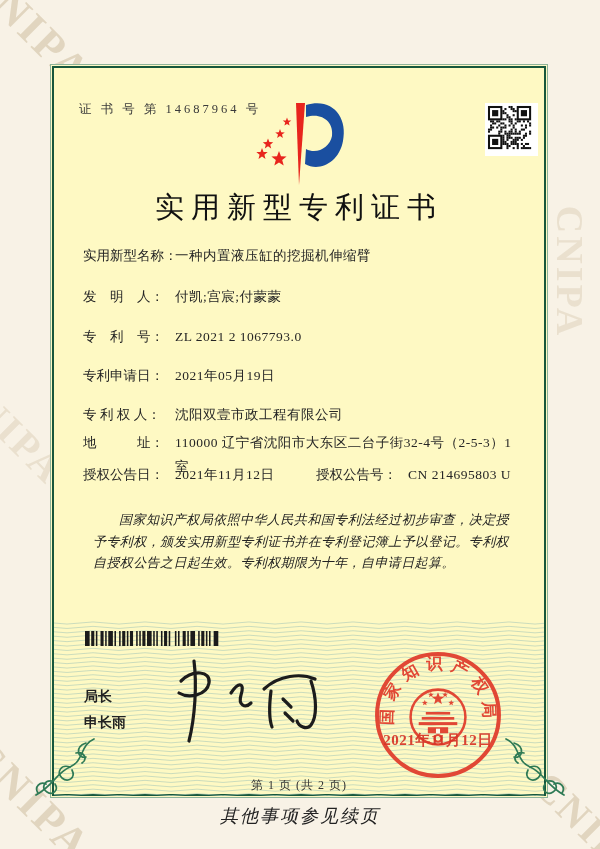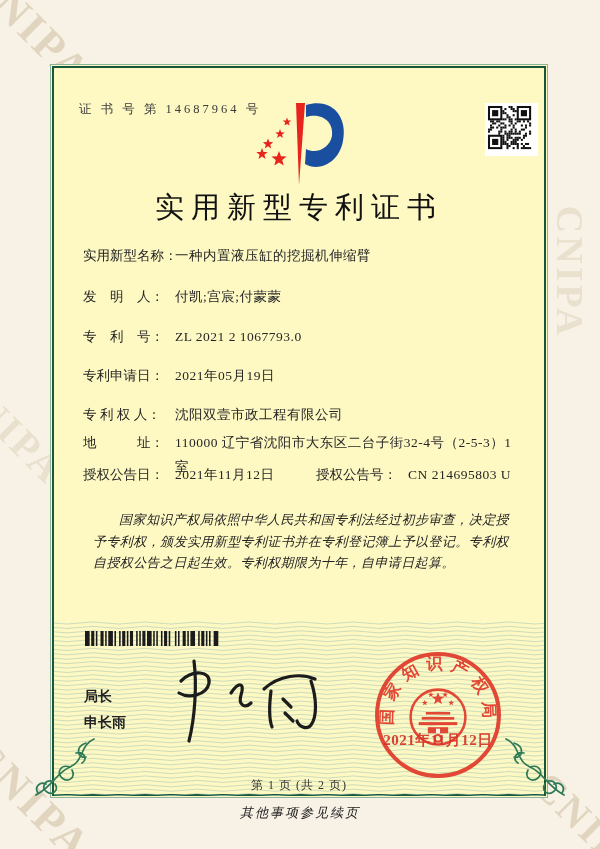--- a/index.html
+++ b/index.html
@@ -42,21 +42,21 @@
 
   #signer{left:33px;top:618px;font-family:"Liberation Sans","DejaVu Sans",sans-serif;
           font-weight:bold;color:#222;font-size:14px;line-height:26px;}
   #signature{left:108px;top:590px;}
 
   #seal{left:322px;top:585px;}
   #seal-date{left:312px;top:666px;width:150px;text-align:center;color:#d63427;font-size:15px;
              font-weight:bold;letter-spacing:.5px;opacity:.92;}
 
   #page-no{left:0;top:712px;width:100%;text-align:center;font-size:12px;color:#333;letter-spacing:1px;}
-  #cont-note{position:absolute;left:0;top:804px;width:100%;text-align:center;font-size:13px;
+  #cont-note{position:absolute;left:0;top:804px;width:100%;text-align:center;font-size:18px;
              font-style:italic;color:#222;letter-spacing:2px;}
 
   .flourish{position:absolute;width:74px;height:74px;}
   #fl-left{left:26px;top:731px;}
   #fl-right{left:500px;top:731px;transform:scaleX(-1);}
 </style>
 </head>
 <body>
 
 <div id="stage">

